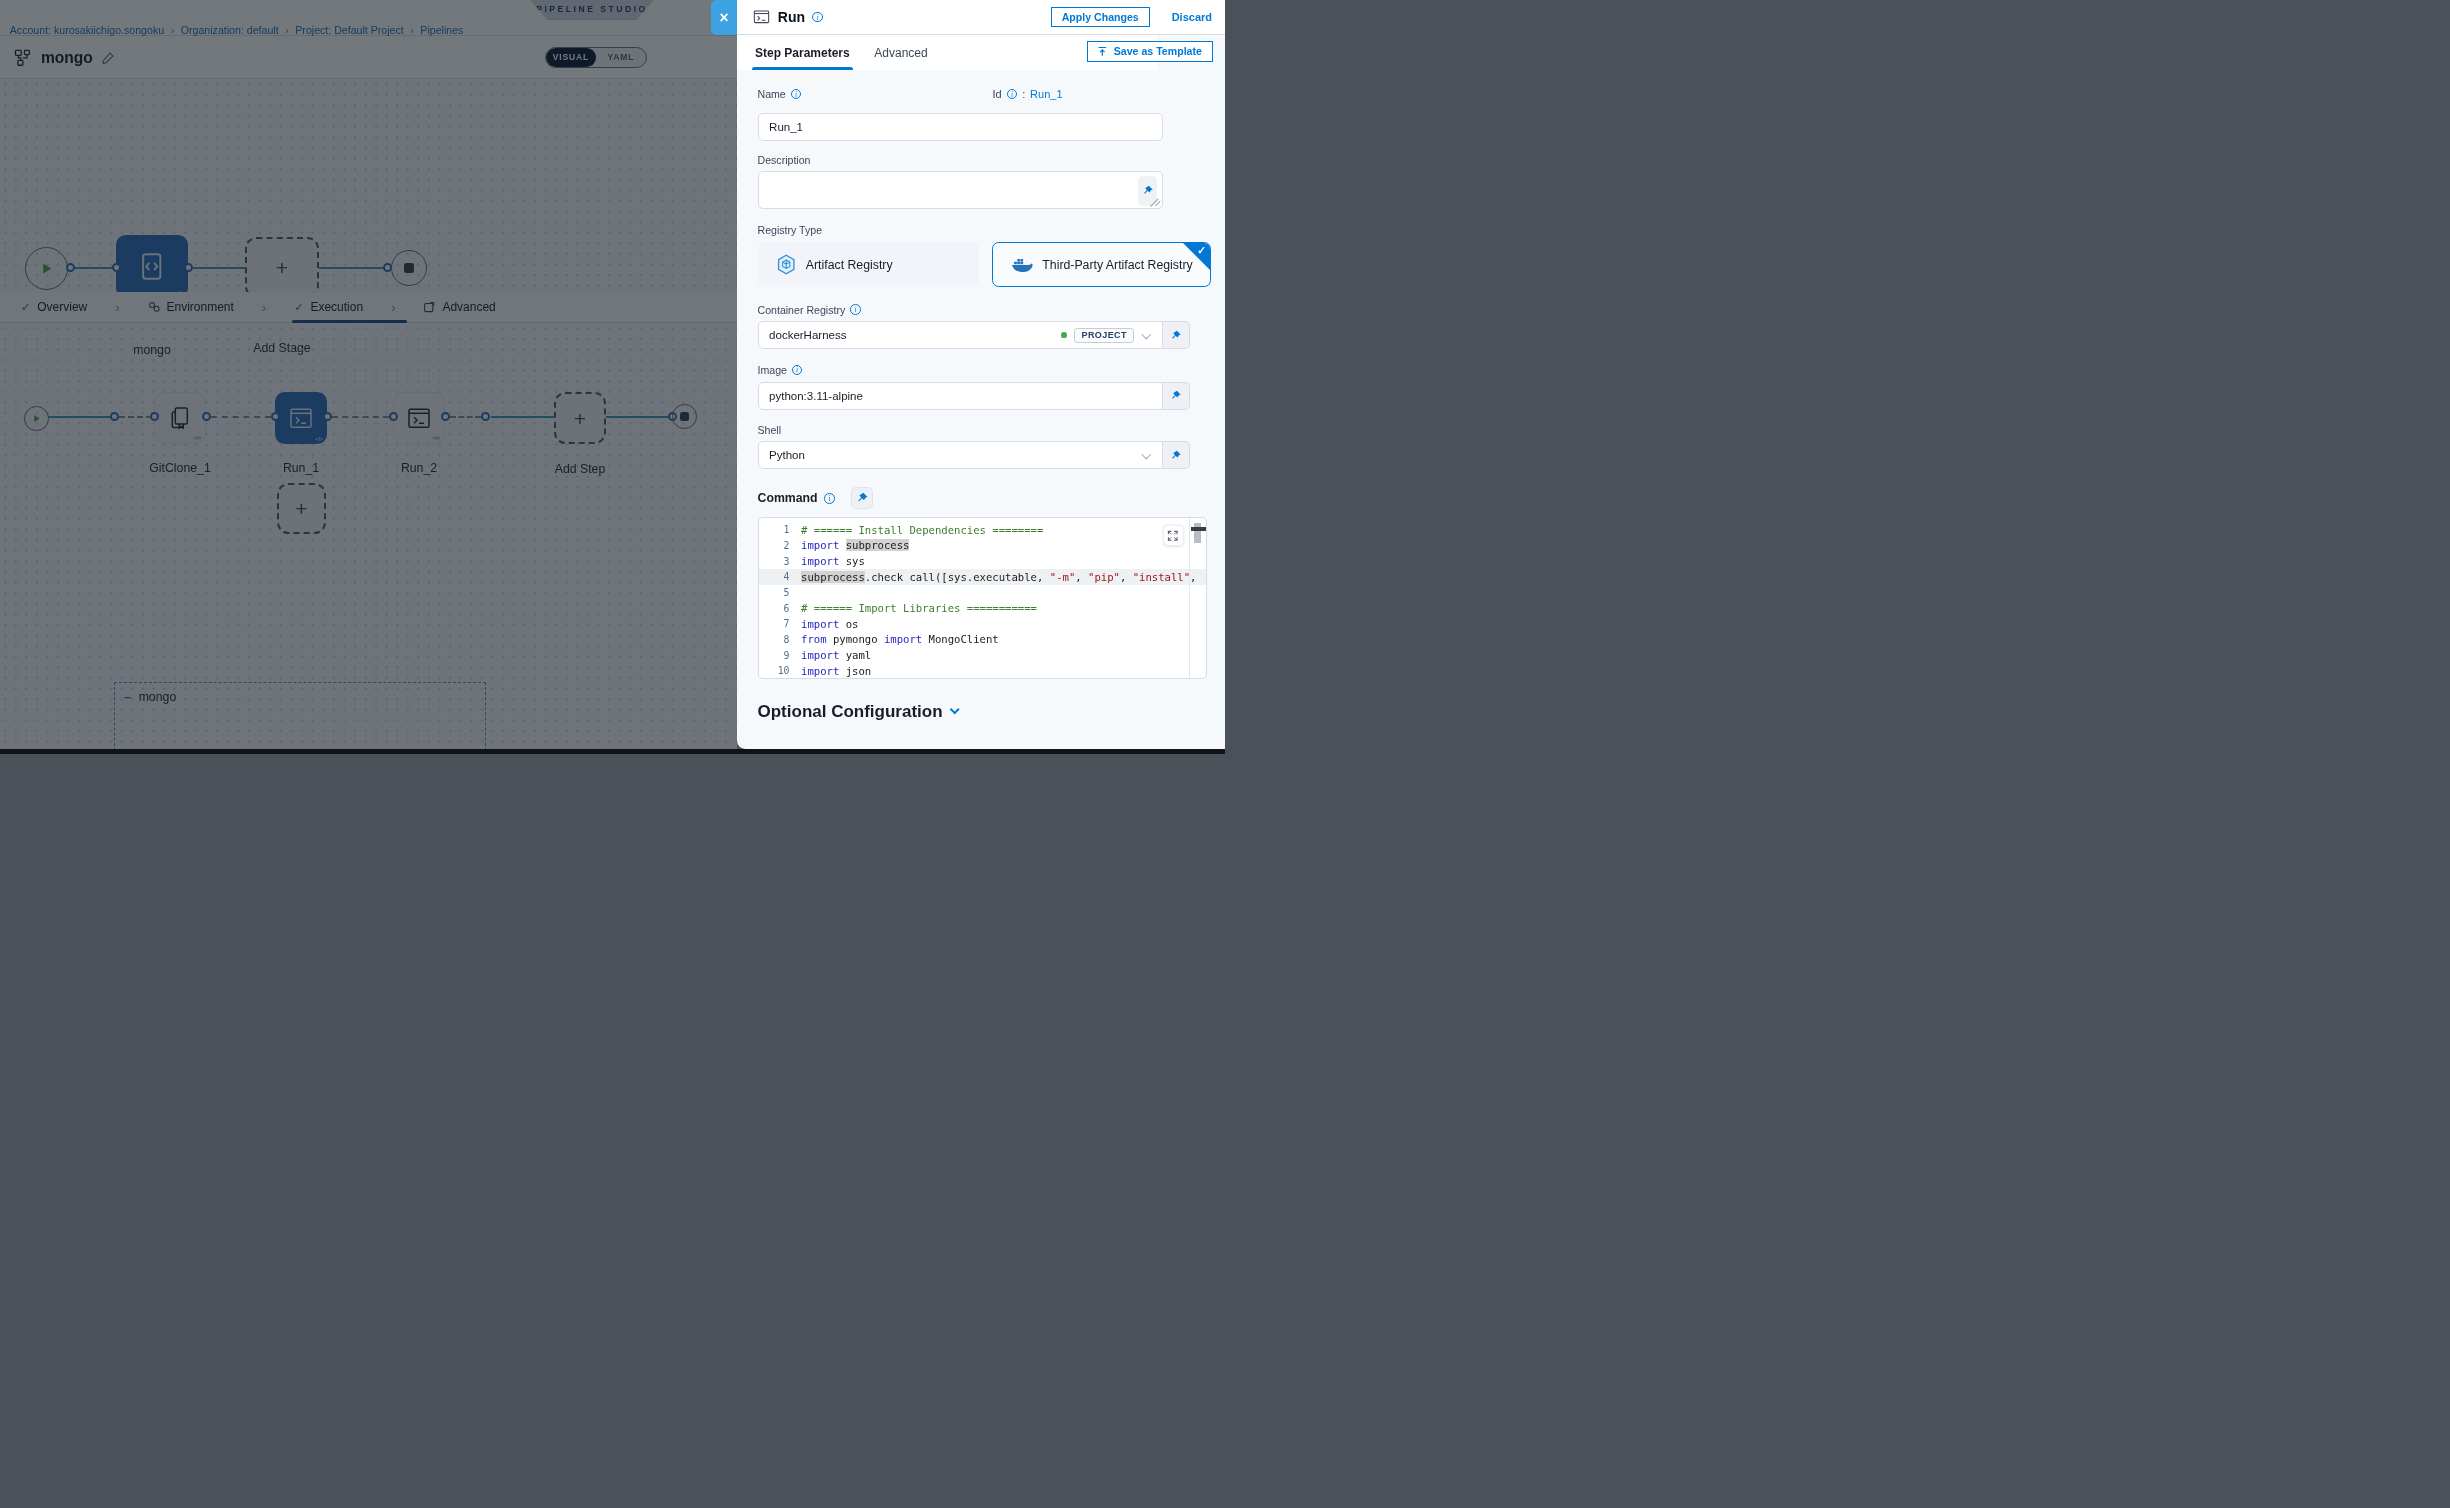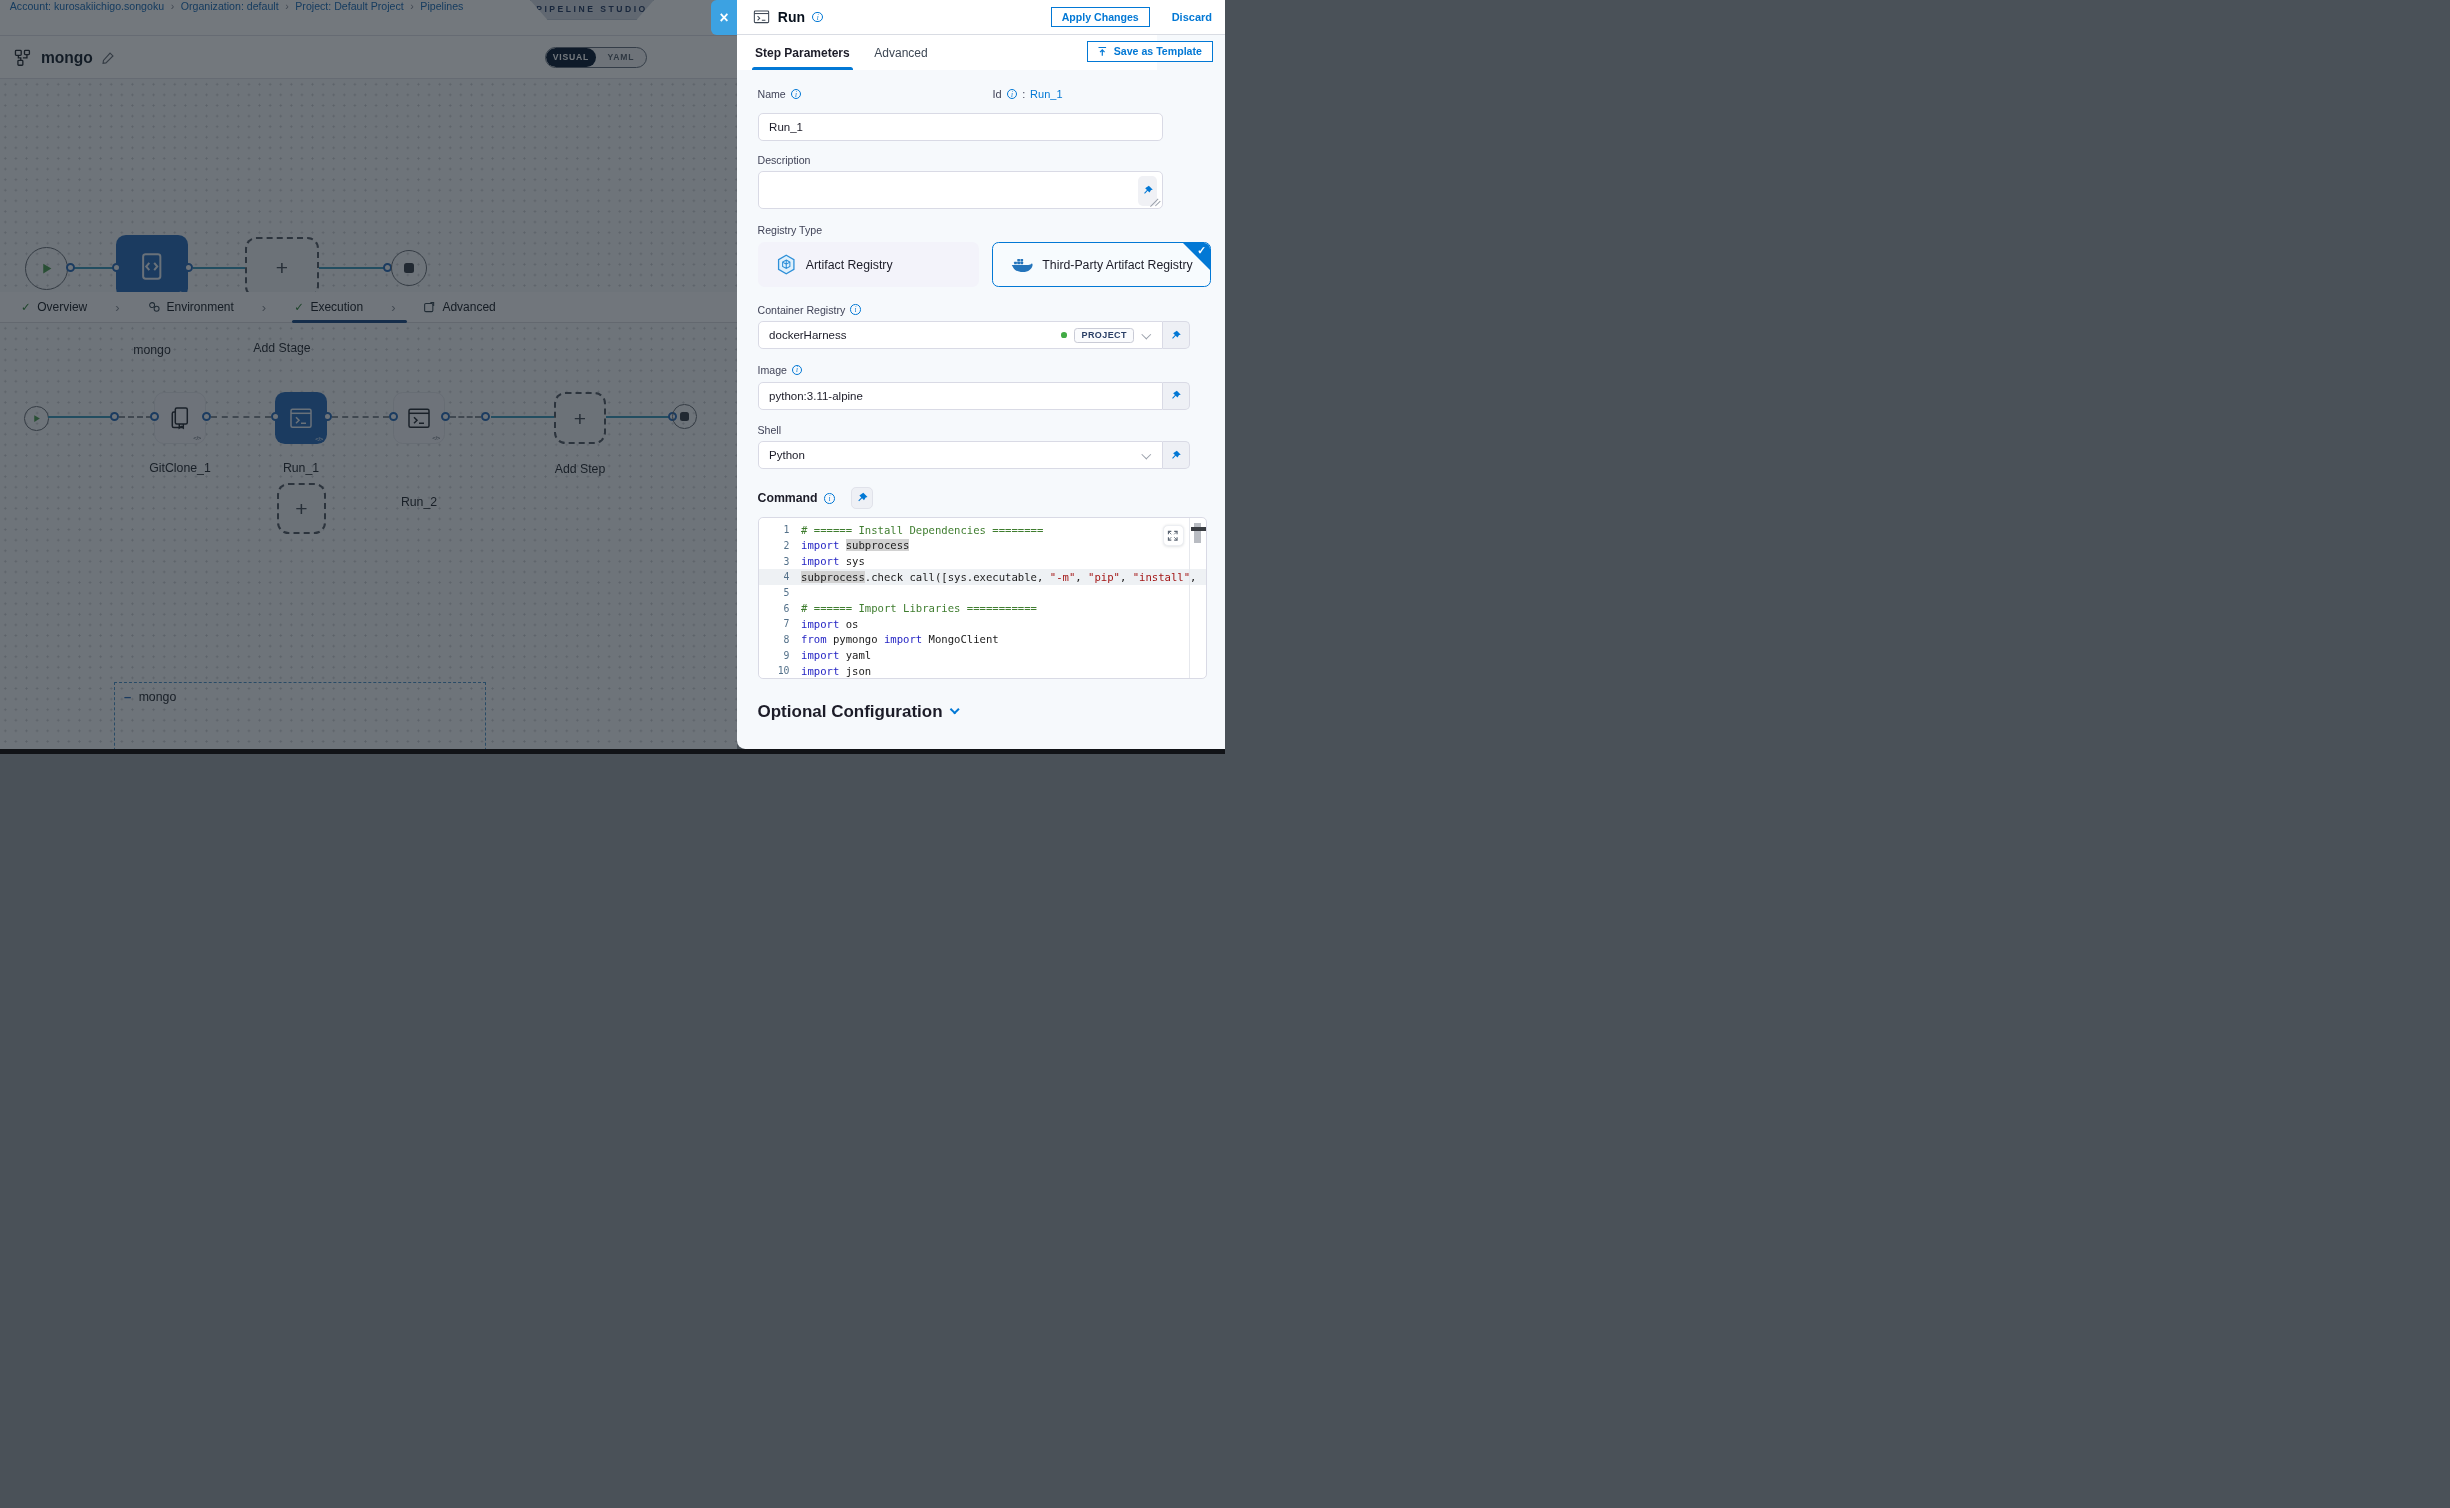--- a/index.html
+++ b/index.html
@@ -4,21 +4,21 @@
 <style>
   * { margin:0; padding:0; box-sizing:border-box; }
   html,body { width:1225px; height:754px; }
   body { font-family:"Liberation Sans", sans-serif; background:#4a5158; overflow:hidden; position:relative; }
   .page { position:absolute; inset:0; width:1225px; height:754px; }
 
   
   .left { position:absolute; left:0; top:0; width:737px; height:754px; background:#f4f5f7; overflow:hidden; }
   .dots { background-image:radial-gradient(circle,#c7cacf 0.9px, transparent 1.1px); background-size:10.6px 10.6px; }
   .topbar { position:absolute; left:0; top:0; width:737px; height:36px; background:#ffffff; border-bottom:0.8px solid #dfe1e6; }
-  .crumbs { position:absolute; left:9.8px; top:0; height:36px; display:flex; align-items:flex-start; gap:6.6px; font-size:10.6px; }
+  .crumbs { position:absolute; left:9.8px; top:0; height:36px; display:flex; align-items:flex-end; gap:6.6px; font-size:10.6px; }
   .crumb { color:#2270b8; white-space:nowrap; }
   .crumb-sep { color:#8a8f98; font-size:10.6px; }
   .studio-badge { position:absolute; left:530px; top:0; width:124px; height:19.7px; background:#d4dae3; border:0.8px solid #b9c1cc; border-top:none;
     clip-path:polygon(0 0,100% 0,86% 100%,14% 100%); display:flex; align-items:center; justify-content:center;
     font-size:8.6px; font-weight:bold; letter-spacing:2.5px; color:#2a3f66; }
   .titlebar { position:absolute; left:0; top:36px; width:737px; height:43px; background:#ffffff; border-bottom:0.8px solid #dfe1e6; }
   .title-wrap { position:absolute; left:13px; top:0; height:43px; display:flex; align-items:center; gap:8.2px; }
   .pipe-title { font-size:15.6px; font-weight:bold; color:#1c2530; }
   .toggle { position:absolute; left:545px; top:10.6px; width:102px; height:21px; border:1.2px solid #6a7380; border-radius:11.5px; display:flex; align-items:center; background:#f2f3f5; overflow:hidden; }
   .toggle .seg { flex:1; height:100%; display:flex; align-items:center; justify-content:center; font-size:8.6px; font-weight:bold; letter-spacing:0.8px; }
@@ -284,21 +284,21 @@
         <span class="plus">+</span>
       </div>
       <div class="line solid" style="left:606px;top:93px;width:66px;"></div>
       <div class="dot" style="left:668px;top:89px;"></div>
       <div class="circle-node" style="left:672px;top:81px;width:24.6px;height:24.6px;">
         <div style="width:9px;height:9px;border-radius:2.5px;background:#3c434c;"></div>
       </div>
 
       <div class="canvas-label" style="left:180px;top:138px;">GitClone_1</div>
       <div class="canvas-label" style="left:301px;top:138px;">Run_1</div>
-      <div class="canvas-label" style="left:419px;top:138px;margin-top:34px;">Run_2</div>
+      <div class="canvas-label" style="left:419px;top:138px;">Run_2</div>
       <div class="canvas-label" style="left:580px;top:139px;">Add Step</div>
 
       <div class="add-node" style="left:277px;top:160px;width:49px;height:51px;">
         <span class="plus">+</span>
       </div>
     </div>
 
     <div class="dim"></div>
   </div>
 

